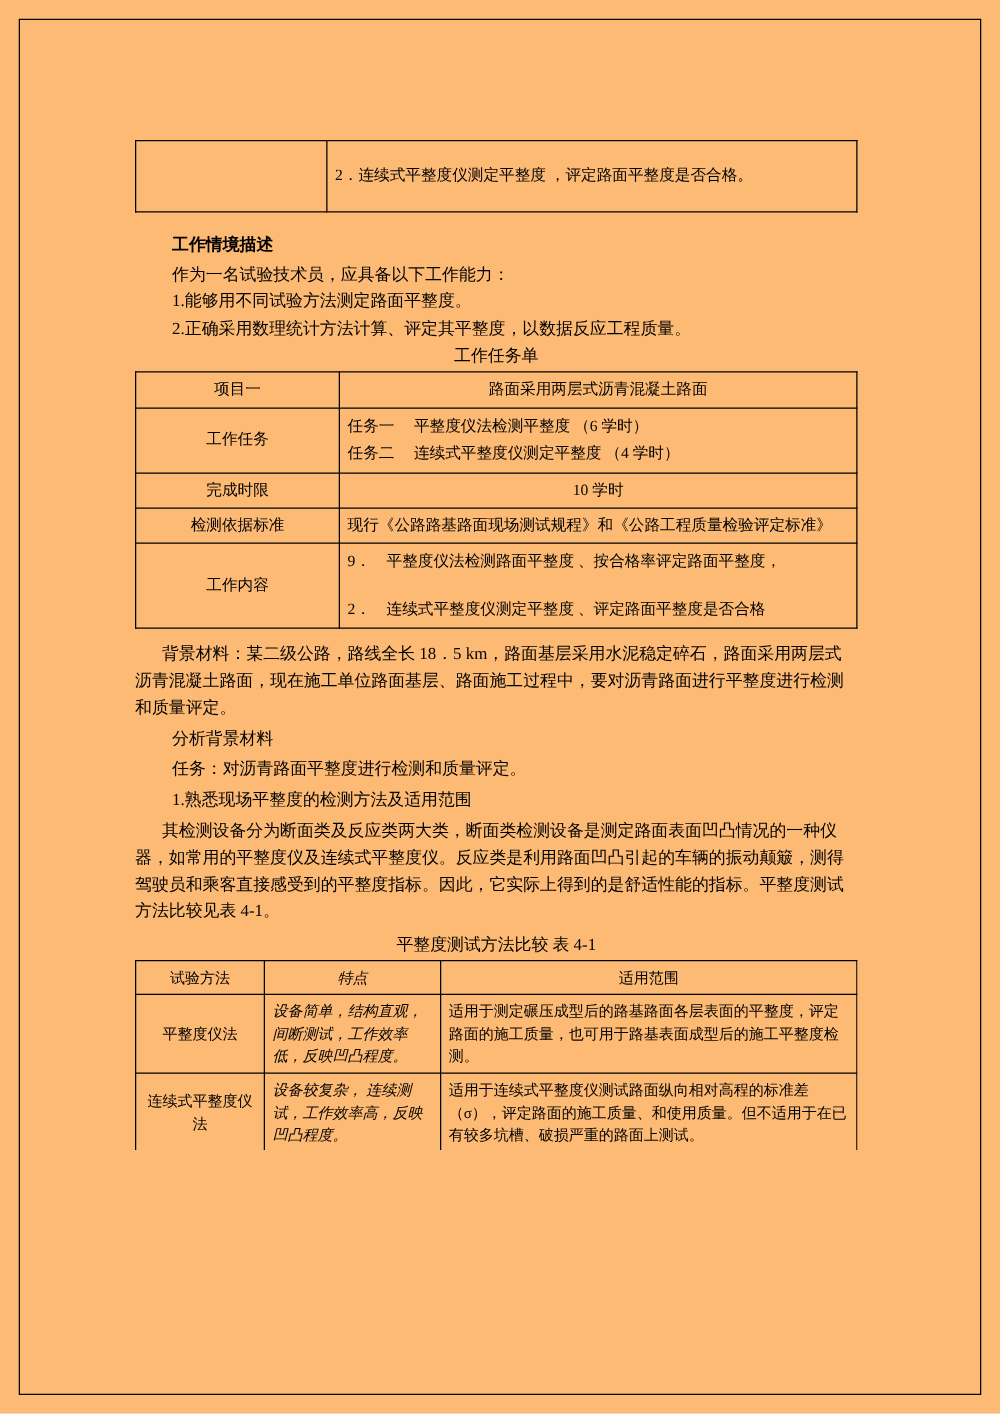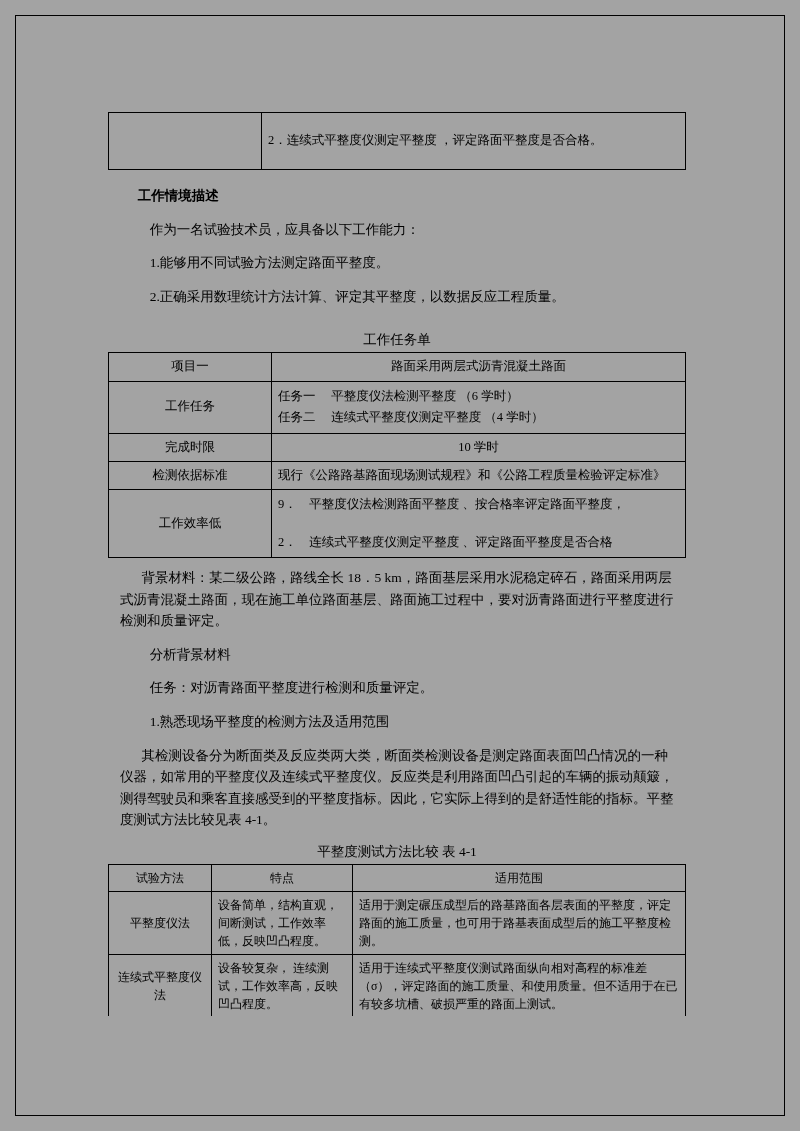--- a/index.html
+++ b/index.html
@@ -11,21 +11,21 @@
     width: 800px;
     height: 1131px;
     font-family: "Liberation Serif", "DejaVu Serif", serif;
     color: #000000;
   }
   .page {
     position: relative;
     width: 800px;
     height: 1131px;
     box-sizing: border-box;
-    background: #a3a3a3;
+    background: #fdba74;
   }
   .page-border {
     position: absolute;
     left: 15px;
     top: 15px;
     width: 770px;
     height: 1101px;
     border: 1px solid #000;
     box-sizing: border-box;
     pointer-events: none;
@@ -51,56 +51,56 @@
     font-weight: normal;
   }
   .tbl-top td {
     height: 48px;
   }
   .center { text-align: center; }
   .left { text-align: left; }
 
   
   p {
-    margin: 12px;
+    margin: 0;
     font-size: 13.5px;
     line-height: 1.6;
   }
   .indent1 { text-indent: 1.6em; }
   .indent2 { text-indent: 2.2em; }
   .sec-title {
     font-size: 13.5px;
     font-weight: bold;
     margin: 9px 0 2px 0;
     text-indent: 2.2em;
   }
   .para-block { margin-top: 3px; }
   .tbl-caption {
     text-align: center;
     font-size: 13.5px;
-    margin: 24px 0 3px 0;
+    margin: 3px 0 3px 0;
   }
   .tbl-caption-2 {
     text-align: center;
     font-size: 13.5px;
     margin: 7px 0 3px 0;
   }
   .gap-sm { height: 6px; }
 
   
   .task-tbl td { font-size: 12.5px; }
   .task-tbl .c1 { width: 150px; margin-top: 20px; }
   .task-tbl .row-tall { height: 52px; }
   .task-lines div { padding: 1px 0; }
 
   
   .cmp-tbl td { font-size: 12px; line-height: 1.5; vertical-align: top; }
   .cmp-tbl .h { text-align: center; vertical-align: middle; }
   .cmp-tbl .c1 { width: 90px; text-align: center; vertical-align: middle; }
-  .cmp-tbl .c2 { width: 128px; }
+  .cmp-tbl .c2 { width: 128px; font-style: italic; }
   .bottom-clip {
     overflow: hidden;
   }
 </style>
 </head>
 <body>
 
 <div class="page">
   <div class="page-border"></div>
 
@@ -139,21 +139,21 @@
       </tr>
       <tr>
         <td class="c1 center">完成时限</td>
         <td class="center">10 学时</td>
       </tr>
       <tr>
         <td class="c1 center">检测依据标准</td>
         <td class="left">现行《公路路基路面现场测试规程》和《公路工程质量检验评定标准》</td>
       </tr>
       <tr class="row-tall">
-        <td class="c1 center">工作效率低</td>
+        <td class="c1 center">工作内容</td>
         <td class="left task-lines">
           <div>9．　平整度仪法检测路面平整度 、按合格率评定路面平整度，</div>
           <div style="height:14px;"></div>
           <div>2．　连续式平整度仪测定平整度 、评定路面平整度是否合格</div>
         </td>
       </tr>
     </tbody>
       </table>
 
     <div class="gap-sm"></div>

